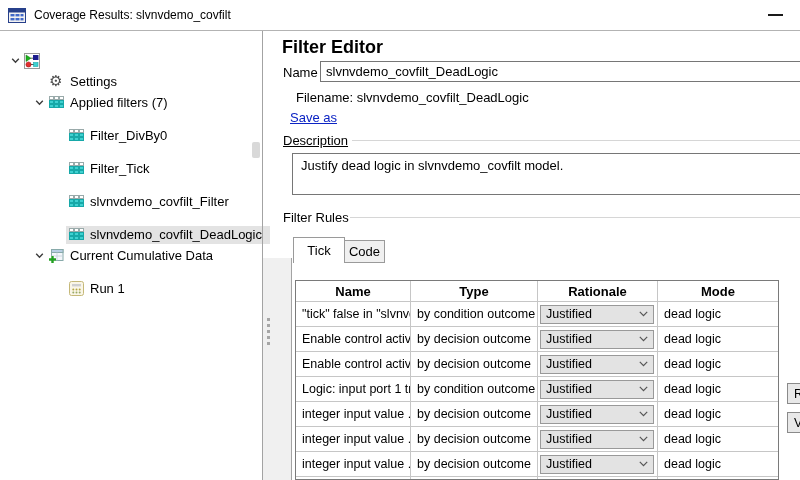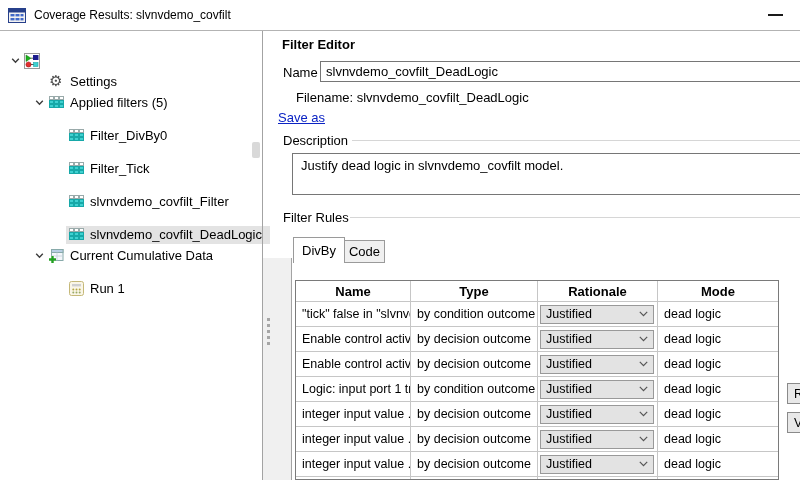--- a/index.html
+++ b/index.html
@@ -30,27 +30,27 @@
   .tree-thumb { position:absolute; left:252px; top:142px; width:8px; height:16px;
     background:#d9d9d9; border-radius:2px; }
 
   
   .vdivider { position:absolute; left:262px; top:31px; width:1px; height:449px; background:#a3a3a3; }
   .scrollstrip { position:absolute; left:263px; top:258px; width:29px; height:222px;
     background:#f0f0f0; border-right:1px solid #a3a3a3; }
   .strip-dot { position:absolute; left:4px; width:3px; height:3px; background:#a6a6a6; }
 
   
-  .fe-title { position:absolute; left:282px; top:37px; font-weight:bold; font-size:13px; }
+  .fe-title { position:absolute; left:282px; top:37px; font-weight:bold; font-size:18px; }
   .name-label { position:absolute; left:283px; top:65px; line-height:16px; }
   .name-input { position:absolute; left:320px; top:61px; width:486px; height:21px;
     border:1px solid #767676; font-family:"Liberation Sans", sans-serif; font-size:13px; padding:0 5px; background:#fff; }
   .filename { position:absolute; left:296px; top:90px; }
-  .saveas { position:absolute; left:278px; top:110px; color:#0b23c4; text-decoration:underline; cursor:pointer; }
-  .desc-label { position:absolute; left:283px; top:133px; background:#fff; padding-right:4px; }
+  .saveas { position:absolute; left:290px; top:110px; color:#0b23c4; text-decoration:underline; cursor:pointer; }
+  .desc-label { position:absolute; left:283px; top:133px; background:#fff; padding-right:4px;text-decoration:underline; }
   .hline { position:absolute; height:1px; background:#d6d6d6; }
   .desc-line { left:352px; top:140px; width:448px; }
   .desc-box { position:absolute; left:292px; top:153px; width:516px; height:42px;
     border:1px solid #767676; background:#fff; padding:4px 8px; }
   .rules-label { position:absolute; left:283px; top:210px; background:#fff; padding-right:4px; }
   .rules-line { left:350px; top:217px; width:450px; }
 
   
   .tab { position:absolute; display:flex; align-items:center; justify-content:center; cursor:pointer; }
   .tab-model { left:293px; top:237px; width:52px; height:26px; background:#fff;
@@ -147,21 +147,21 @@
               <rect x="5.5" y="0.5" width="4" height="3" fill="#fff" stroke="#9aa"></rect>
               <rect x="10.5" y="0.5" width="4" height="3" fill="#fff" stroke="#9aa"></rect>
             <rect x="0.5" y="4.5" width="4" height="3" fill="#3fd1d1" stroke="#17a8a8"></rect>
               <rect x="5.5" y="4.5" width="4" height="3" fill="#3fd1d1" stroke="#17a8a8"></rect>
               <rect x="10.5" y="4.5" width="4" height="3" fill="#3fd1d1" stroke="#17a8a8"></rect>
             <rect x="0.5" y="8.5" width="4" height="3" fill="#3fd1d1" stroke="#17a8a8"></rect>
               <rect x="5.5" y="8.5" width="4" height="3" fill="#3fd1d1" stroke="#17a8a8"></rect>
               <rect x="10.5" y="8.5" width="4" height="3" fill="#3fd1d1" stroke="#17a8a8"></rect>
           </svg>
         </span>
-        <span>Applied filters (5)</span>
+        <span>Applied filters (7)</span>
       </span>
     </div>
 
     <div class="trow d2">
       <span class="grp">
         <span class="nicon">
           <svg width="15" height="13" viewBox="0 0 15 13">
             <rect x="0.5" y="0.5" width="4" height="3" fill="#fff" stroke="#9aa"></rect>
               <rect x="5.5" y="0.5" width="4" height="3" fill="#fff" stroke="#9aa"></rect>
               <rect x="10.5" y="0.5" width="4" height="3" fill="#fff" stroke="#9aa"></rect>
@@ -295,21 +295,21 @@
 
   <div class="desc-label">Description</div>
   <div class="hline desc-line"></div>
   <div class="desc-box">
     <span>Justify dead logic in slvnvdemo_covfilt model.</span>
   </div>
 
   <div class="rules-label">Filter Rules</div>
   <div class="hline rules-line"></div>
 
-  <div class="tab tab-model">DivBy</div>
+  <div class="tab tab-model">Tick</div>
   <div class="tab tab-code">Code</div>
 
   <div class="rtable">
     <div class="rrow rhead">
       <div class="rcell">Name</div>
       <div class="rcell">Type</div>
       <div class="rcell">Rationale</div>
       <div class="rcell">Mode</div>
     </div>
 

